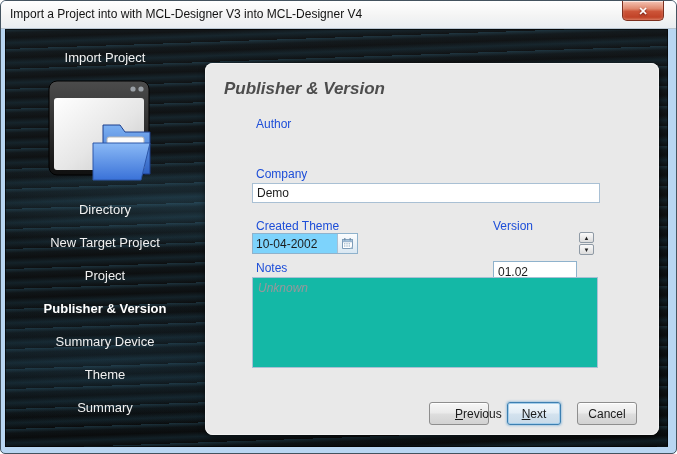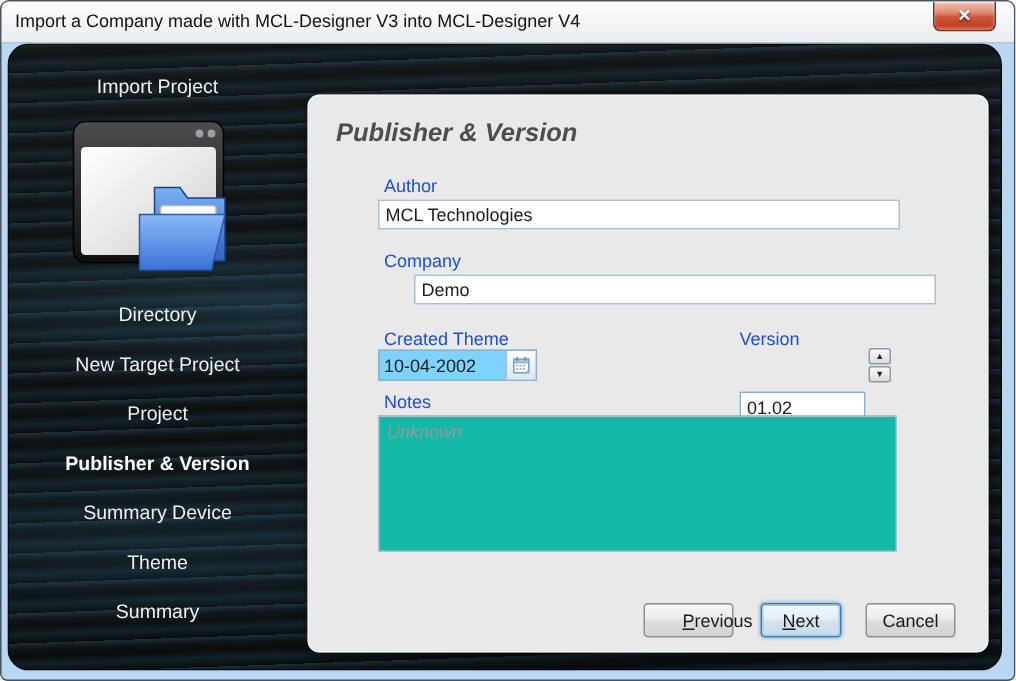--- a/index.html
+++ b/index.html
@@ -37,21 +37,20 @@
   .content {
     position:absolute; top:28px; left:4px; right:8px; bottom:6px;
     background:
       radial-gradient(ellipse 420px 70px at 28% 42%, rgba(70,140,175,.22), transparent 70%),
       radial-gradient(ellipse 500px 90px at 15% 80%, rgba(55,115,150,.18), transparent 70%),
       repeating-linear-gradient(178deg,
         rgba(62,125,155,.30) 0px, rgba(62,125,155,.06) 4px,
         rgba(0,0,0,0) 9px, rgba(42,95,120,.24) 14px, rgba(0,0,0,0) 20px),
       linear-gradient(#111416, #0a0c0d);
     box-shadow:inset 0 0 0 1px rgba(0,0,0,.6);
-    border-radius:14px;
   }
 
   
   .sidebar { position:absolute; left:0; top:0; width:200px; height:100%; }
   .sidebar-title {
     position:absolute; top:21px; width:100%; text-align:center;
     color:#f2f2f2; font-size:13px;
   }
   .wizard-icon { position:absolute; top:50px; left:41px; width:118px; height:106px; }
   .nav { position:absolute; top:164px; left:0; width:100%; }
@@ -130,21 +129,21 @@
     background:linear-gradient(#f2f8fc, #e4eef6 45%, #d3e2ee 55%, #c8dae9);
   }
   .btn-cancel { left:372px; width:60px; }
 </style>
 </head>
 <body>
 
 <div class="window">
 
   <div class="titlebar">
-    <span class="title">Import a Company made with MCL-Designer V3 into MCL-Designer V4</span>
+    <span class="title">Import a Project into with MCL-Designer V3 into MCL-Designer V4</span>
     <div class="close-btn">
       <span class="x-glyph">✕</span>
     </div>
   </div>
 
   <div class="content">
 
     <div class="sidebar">
       <div class="sidebar-title">Import Project</div>
 
@@ -187,24 +186,23 @@
         <div class="nav-item">Summary Device</div>
         <div class="nav-item">Theme</div>
         <div class="nav-item">Summary</div>
       </div>
     </div>
 
     <div class="panel">
       <h1>Publisher &amp; Version</h1>
 
       <span class="field-label" style="left:51px; top:54px;">Author</span>
-      <input class="text-input" style="left: 47px; top: 70px; width: 348px;" type="text" value="MCL Technologies">
 
       <span class="field-label" style="left:51px; top:104px;">Company</span>
-      <input class="text-input" style="left: 47px; top: 120px; width: 348px; margin-left: 24px;" type="text" value="Demo">
+      <input class="text-input" style="left: 47px; top: 120px; width: 348px;" type="text" value="Demo">
 
       <span class="field-label" style="left:51px; top:156px;">Created Theme</span>
       <div class="date-wrap">
         <input type="text" value="10-04-2002" style="">
         <div class="cal-btn">
           <svg width="13" height="13" viewBox="0 0 13 13">
             <path d="M1.5 2.5 h10 v9 l-2 0 0 0 -8 0 z" fill="#ffffff" stroke="#7d9cb8"></path>
             <rect x="1.5" y="2.5" width="10" height="2.4" fill="#a7c4dc" stroke="#7d9cb8" stroke-width="0.6"></rect>
             <rect x="3.2" y="1" width="1.2" height="2.4" fill="#6b8aa5"></rect>
             <rect x="8.6" y="1" width="1.2" height="2.4" fill="#6b8aa5"></rect>

